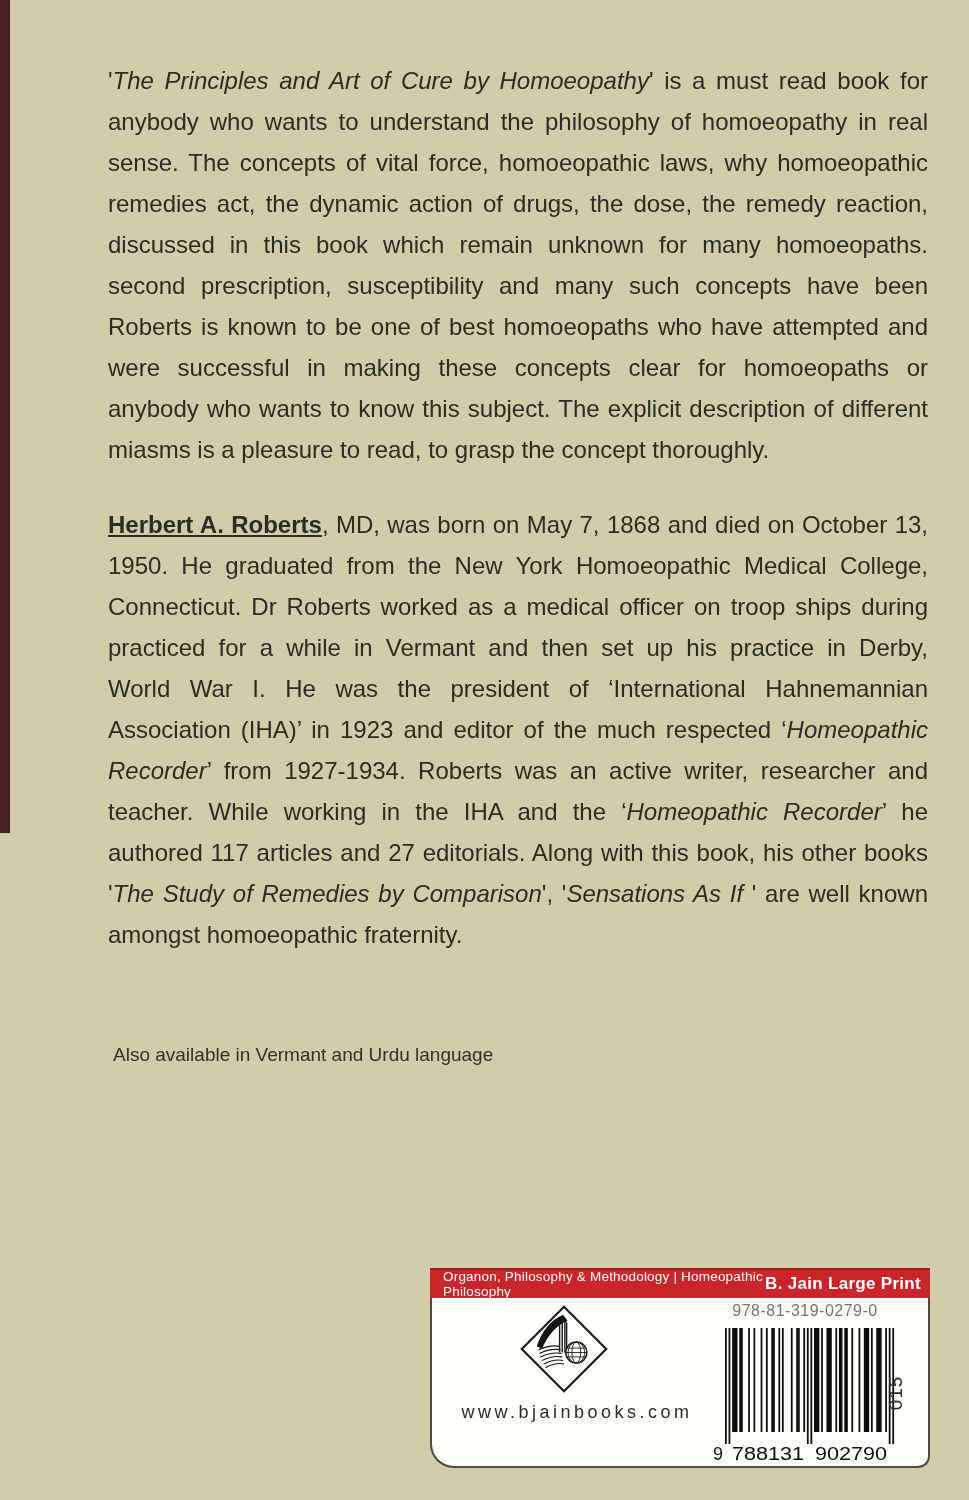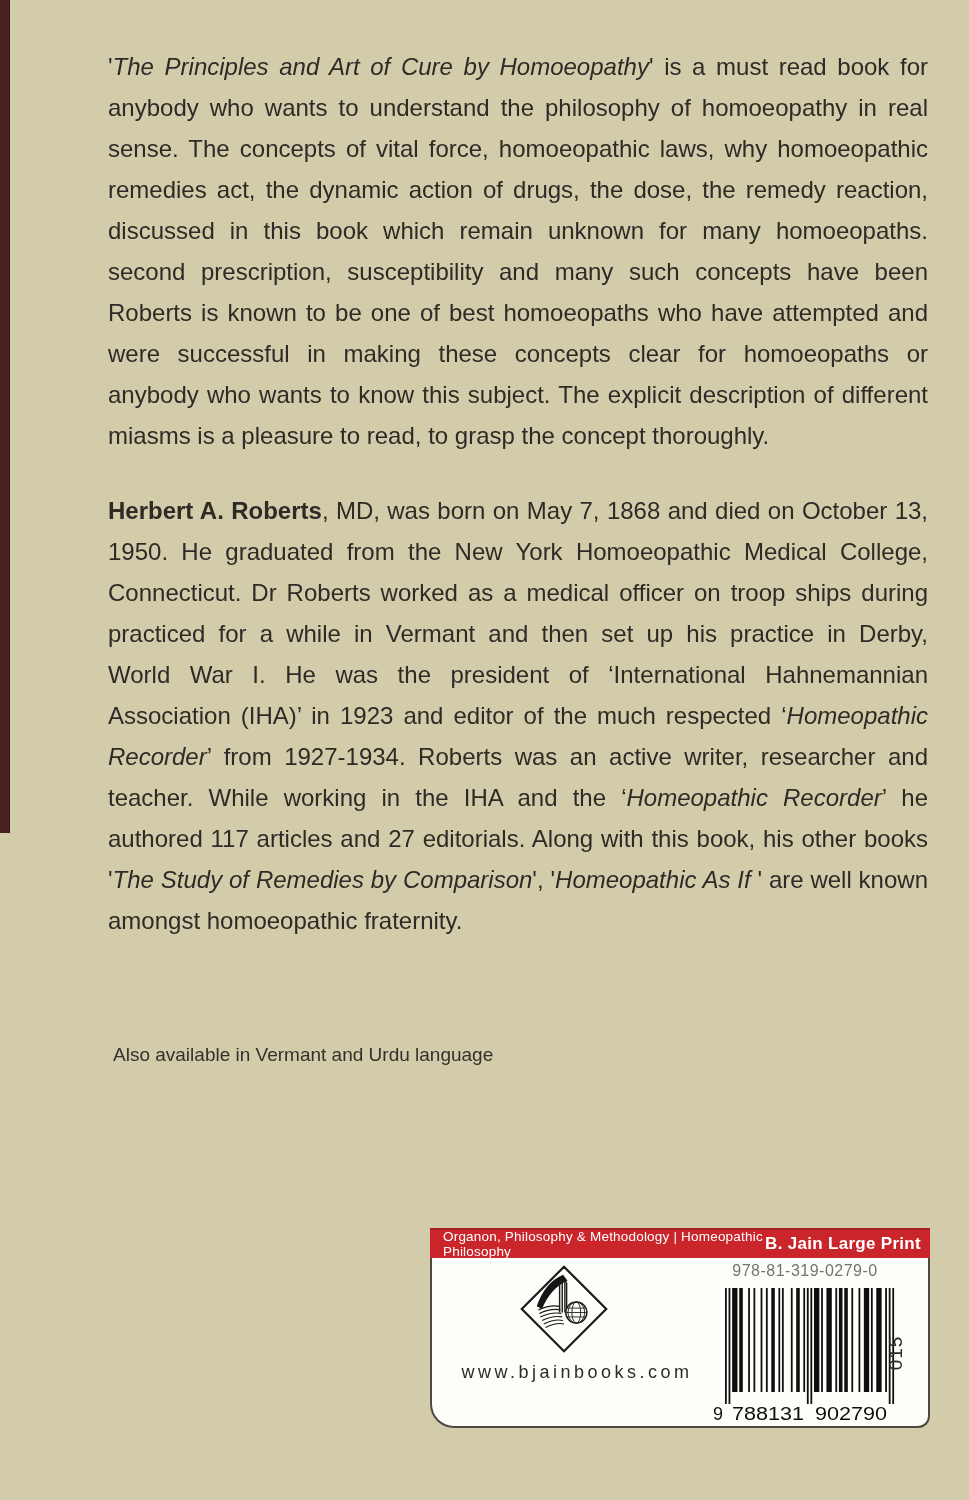--- a/index.html
+++ b/index.html
@@ -3,39 +3,39 @@
 <meta charset="utf-8">
 <style>
   html,body{margin:0;padding:0;}
   body{
     width:969px;height:1500px;position:relative;overflow:hidden;
     background:#d3ccab;
     font-family:"Liberation Sans", sans-serif;
     color:#2d2b26;
   }
   .spine{position:absolute;left:0;top:0;width:9px;height:833px;background:#4a2123;border-right:1px solid #351517;}
-  .content{position:absolute;left:108px;top:46px;width:820px;}
+  .content{position:absolute;left:108px;top:60px;width:820px;}
   .para{margin:0;padding:0;}
   .para + .para{margin-top:34px;}
   .line{
     font-size:24px;line-height:41px;white-space:normal;
     text-align:justify;text-align-last:justify;
   }
   .line.last{text-align-last:left;}
   .seg-n{font-style:normal;font-weight:normal;}
   .seg-i{font-style:italic;}
-  .seg-b{font-weight:bold;}
+  .seg-b{font-weight:bold;text-decoration:underline;}
   .also{
     position:absolute;left:113px;top:1043px;font-size:19px;line-height:24px;color:#33312c;
   }
   .pub{position:absolute;left:430px;top:1228px;width:500px;}
   .ribbon{
     height:30px;background:#c9252b;border-top:2px solid #a31d24;
     display:flex;align-items:center;justify-content:space-between;
-    color:#ffffff;box-sizing:border-box;padding:0 9px 0 13px;
+    color:#ffffff;box-sizing:border-box;padding:0 9px 0 13px;margin-top:40px;
   }
   .ribbon .cat{font-size:13.5px;letter-spacing:.2px;}
   .ribbon .brand{font-size:17px;font-weight:bold;letter-spacing:.3px;white-space:nowrap;}
   .card{
     position:relative;height:170px;background:#fdfdfa;box-sizing:border-box;
     border:2px solid #4d4a42;border-top:none;
     border-radius:0 0 12px 24px;
   }
   .logo{position:absolute;left:88px;top:7px;width:88px;height:88px;}
   .site{
@@ -73,21 +73,21 @@
   <div class="para">
       <div class="line"><span class="seg-b">Herbert A. Roberts</span><span class="seg-n">, MD, was born on May 7, 1868 and died on October 13,</span></div>
       <div class="line"><span class="seg-n">1950. He graduated from the New York Homoeopathic Medical College,</span></div>
       <div class="line"><span class="seg-n">Connecticut. Dr Roberts worked as a medical officer on troop ships during</span></div>
       <div class="line"><span class="seg-n">practiced for a while in Vermant and then set up his practice in Derby,</span></div>
       <div class="line"><span class="seg-n">World War I. He was the president of ‘International Hahnemannian</span></div>
       <div class="line"><span class="seg-n">Association (IHA)’ in 1923 and editor of the much respected ‘</span><span class="seg-i">Homeopathic</span></div>
       <div class="line"><span class="seg-i">Recorder</span><span class="seg-n">’ from 1927-1934. Roberts was an active writer, researcher and</span></div>
       <div class="line"><span class="seg-n">teacher. While working in the IHA and the ‘</span><span class="seg-i">Homeopathic Recorder</span><span class="seg-n">’ he</span></div>
       <div class="line"><span class="seg-n">authored 117 articles and 27 editorials. Along with this book, his other books</span></div>
-      <div class="line"><span class="seg-n">'</span><span class="seg-i">The Study of Remedies by Comparison</span><span class="seg-n">', '</span><span class="seg-i">Homeopathic As If</span><span class="seg-n"> ' are well known</span></div>
+      <div class="line"><span class="seg-n">'</span><span class="seg-i">The Study of Remedies by Comparison</span><span class="seg-n">', '</span><span class="seg-i">Sensations As If</span><span class="seg-n"> ' are well known</span></div>
       <div class="line last"><span class="seg-n">amongst homoeopathic fraternity.</span></div>
     </div>
 </div>
 
 <div class="also">Also available in Vermant and Urdu language</div>
 
 <div class="pub">
   <div class="ribbon">
     <span class="cat">Organon, Philosophy &amp; Methodology | Homeopathic Philosophy</span>
     <span class="brand">B. Jain Large Print</span>

